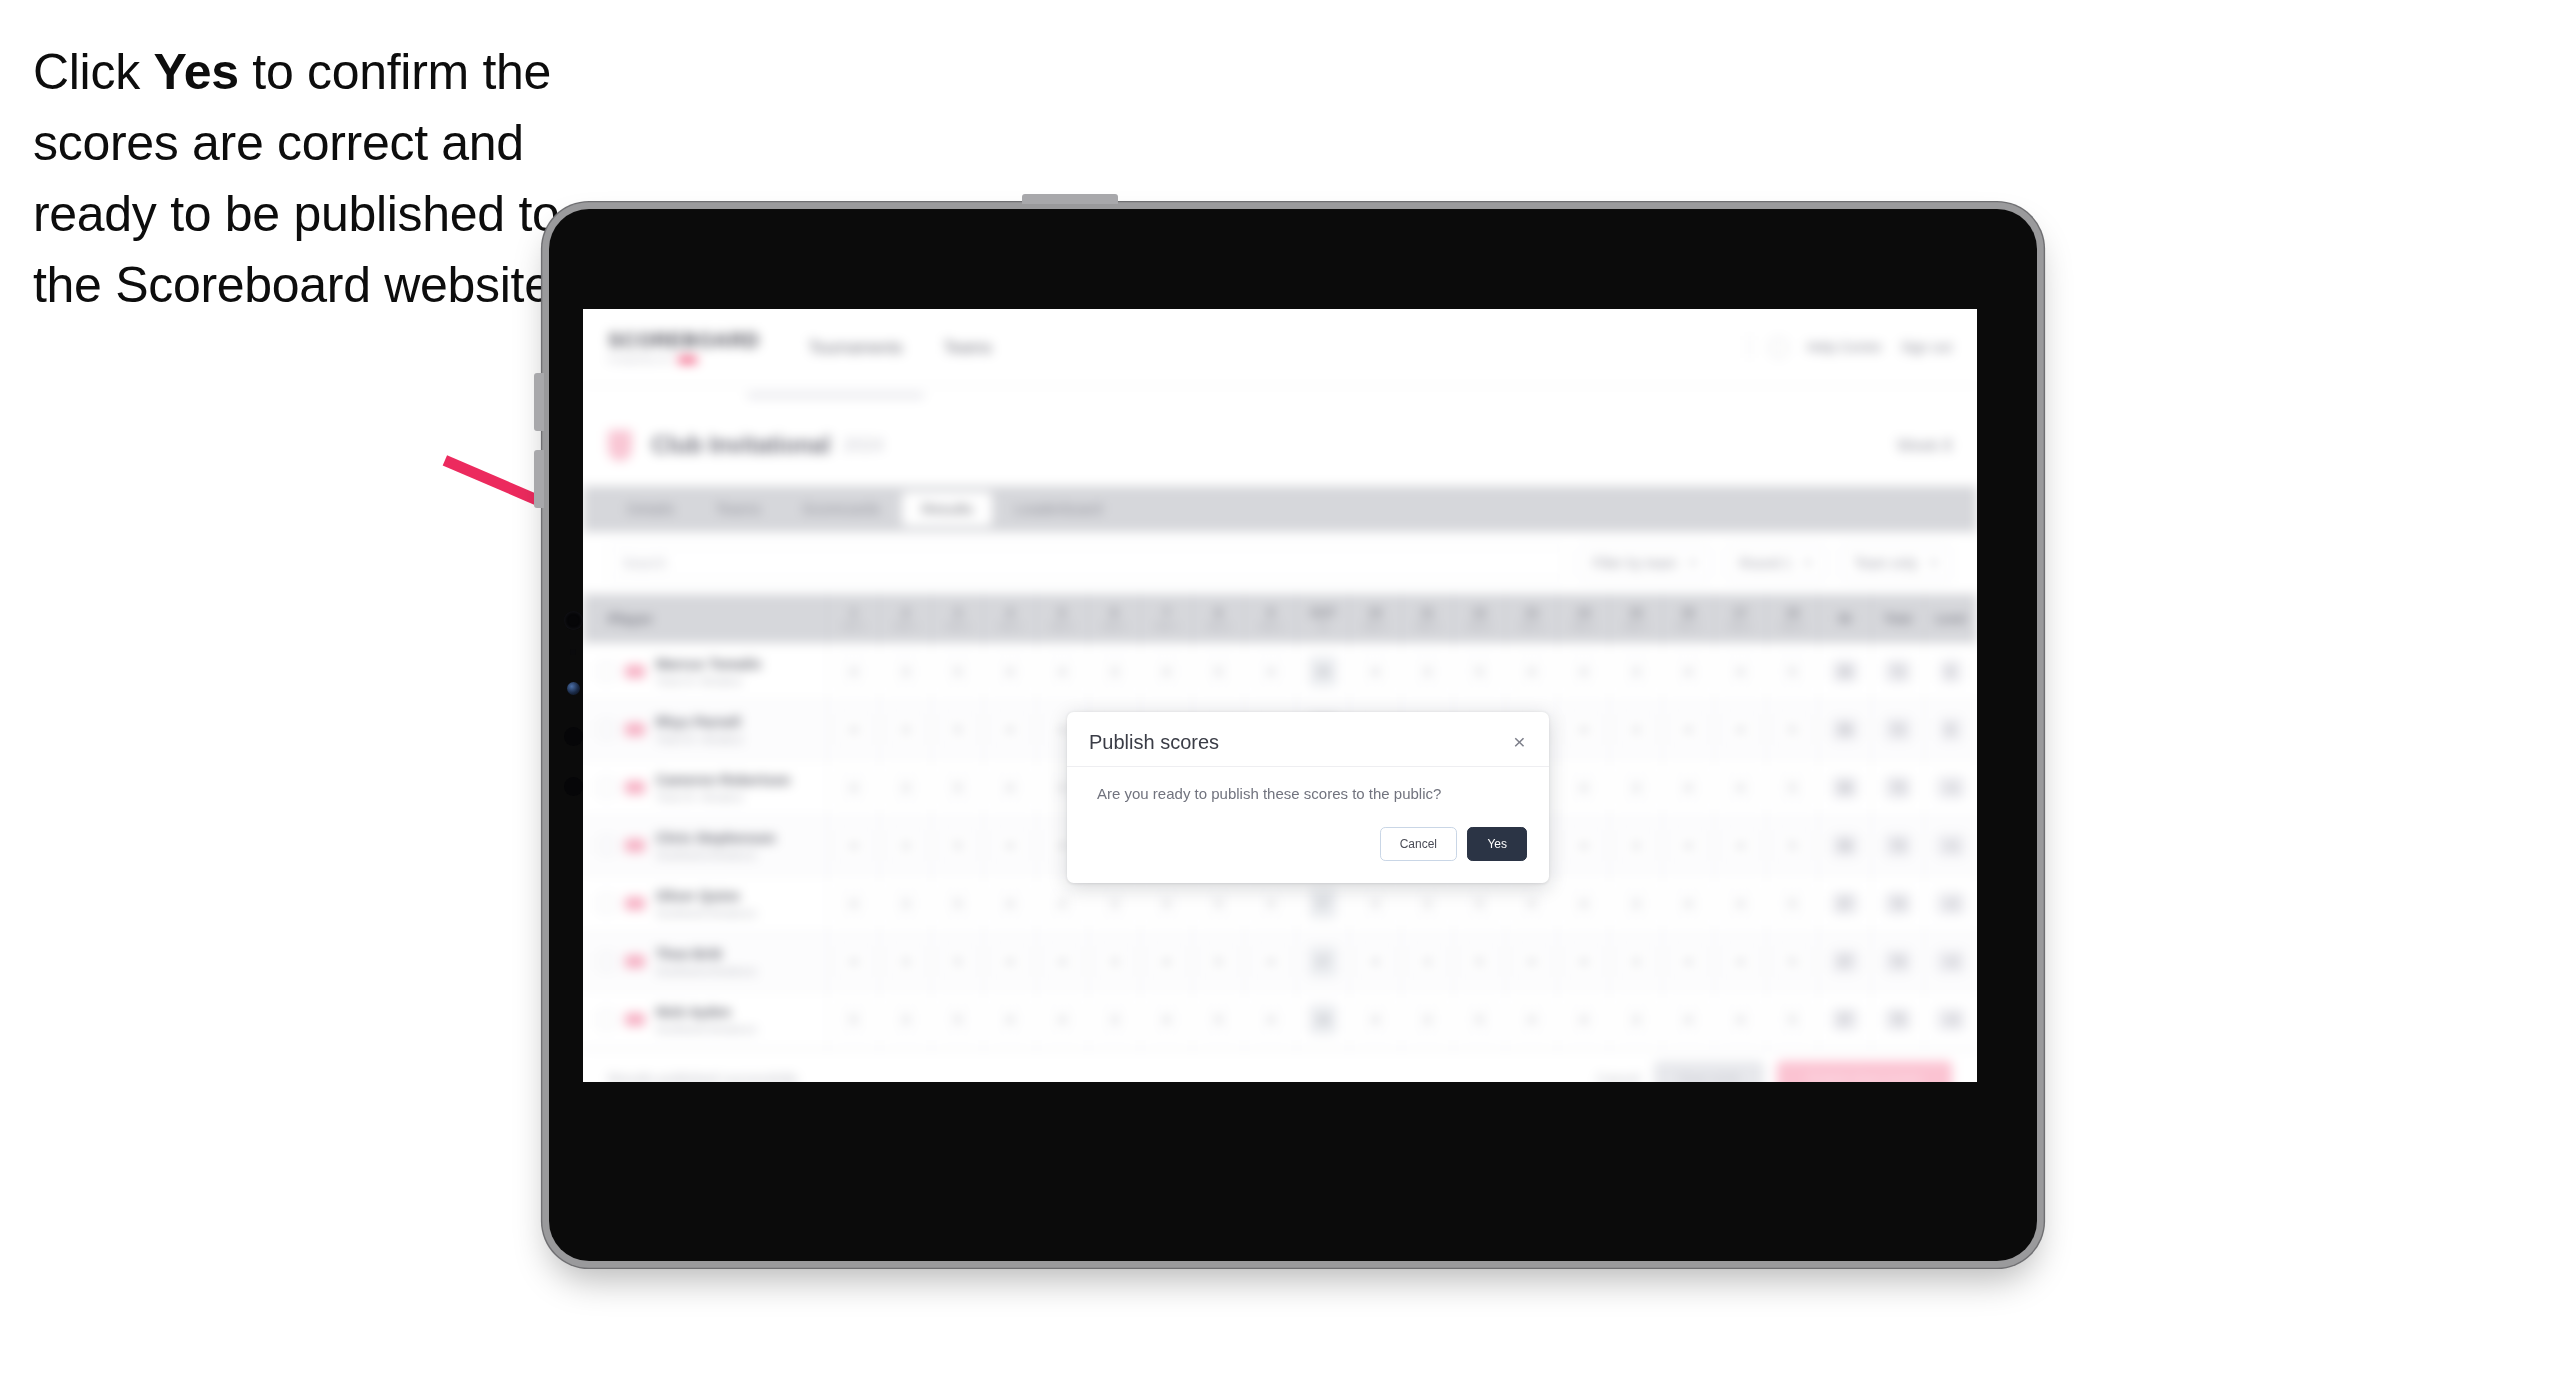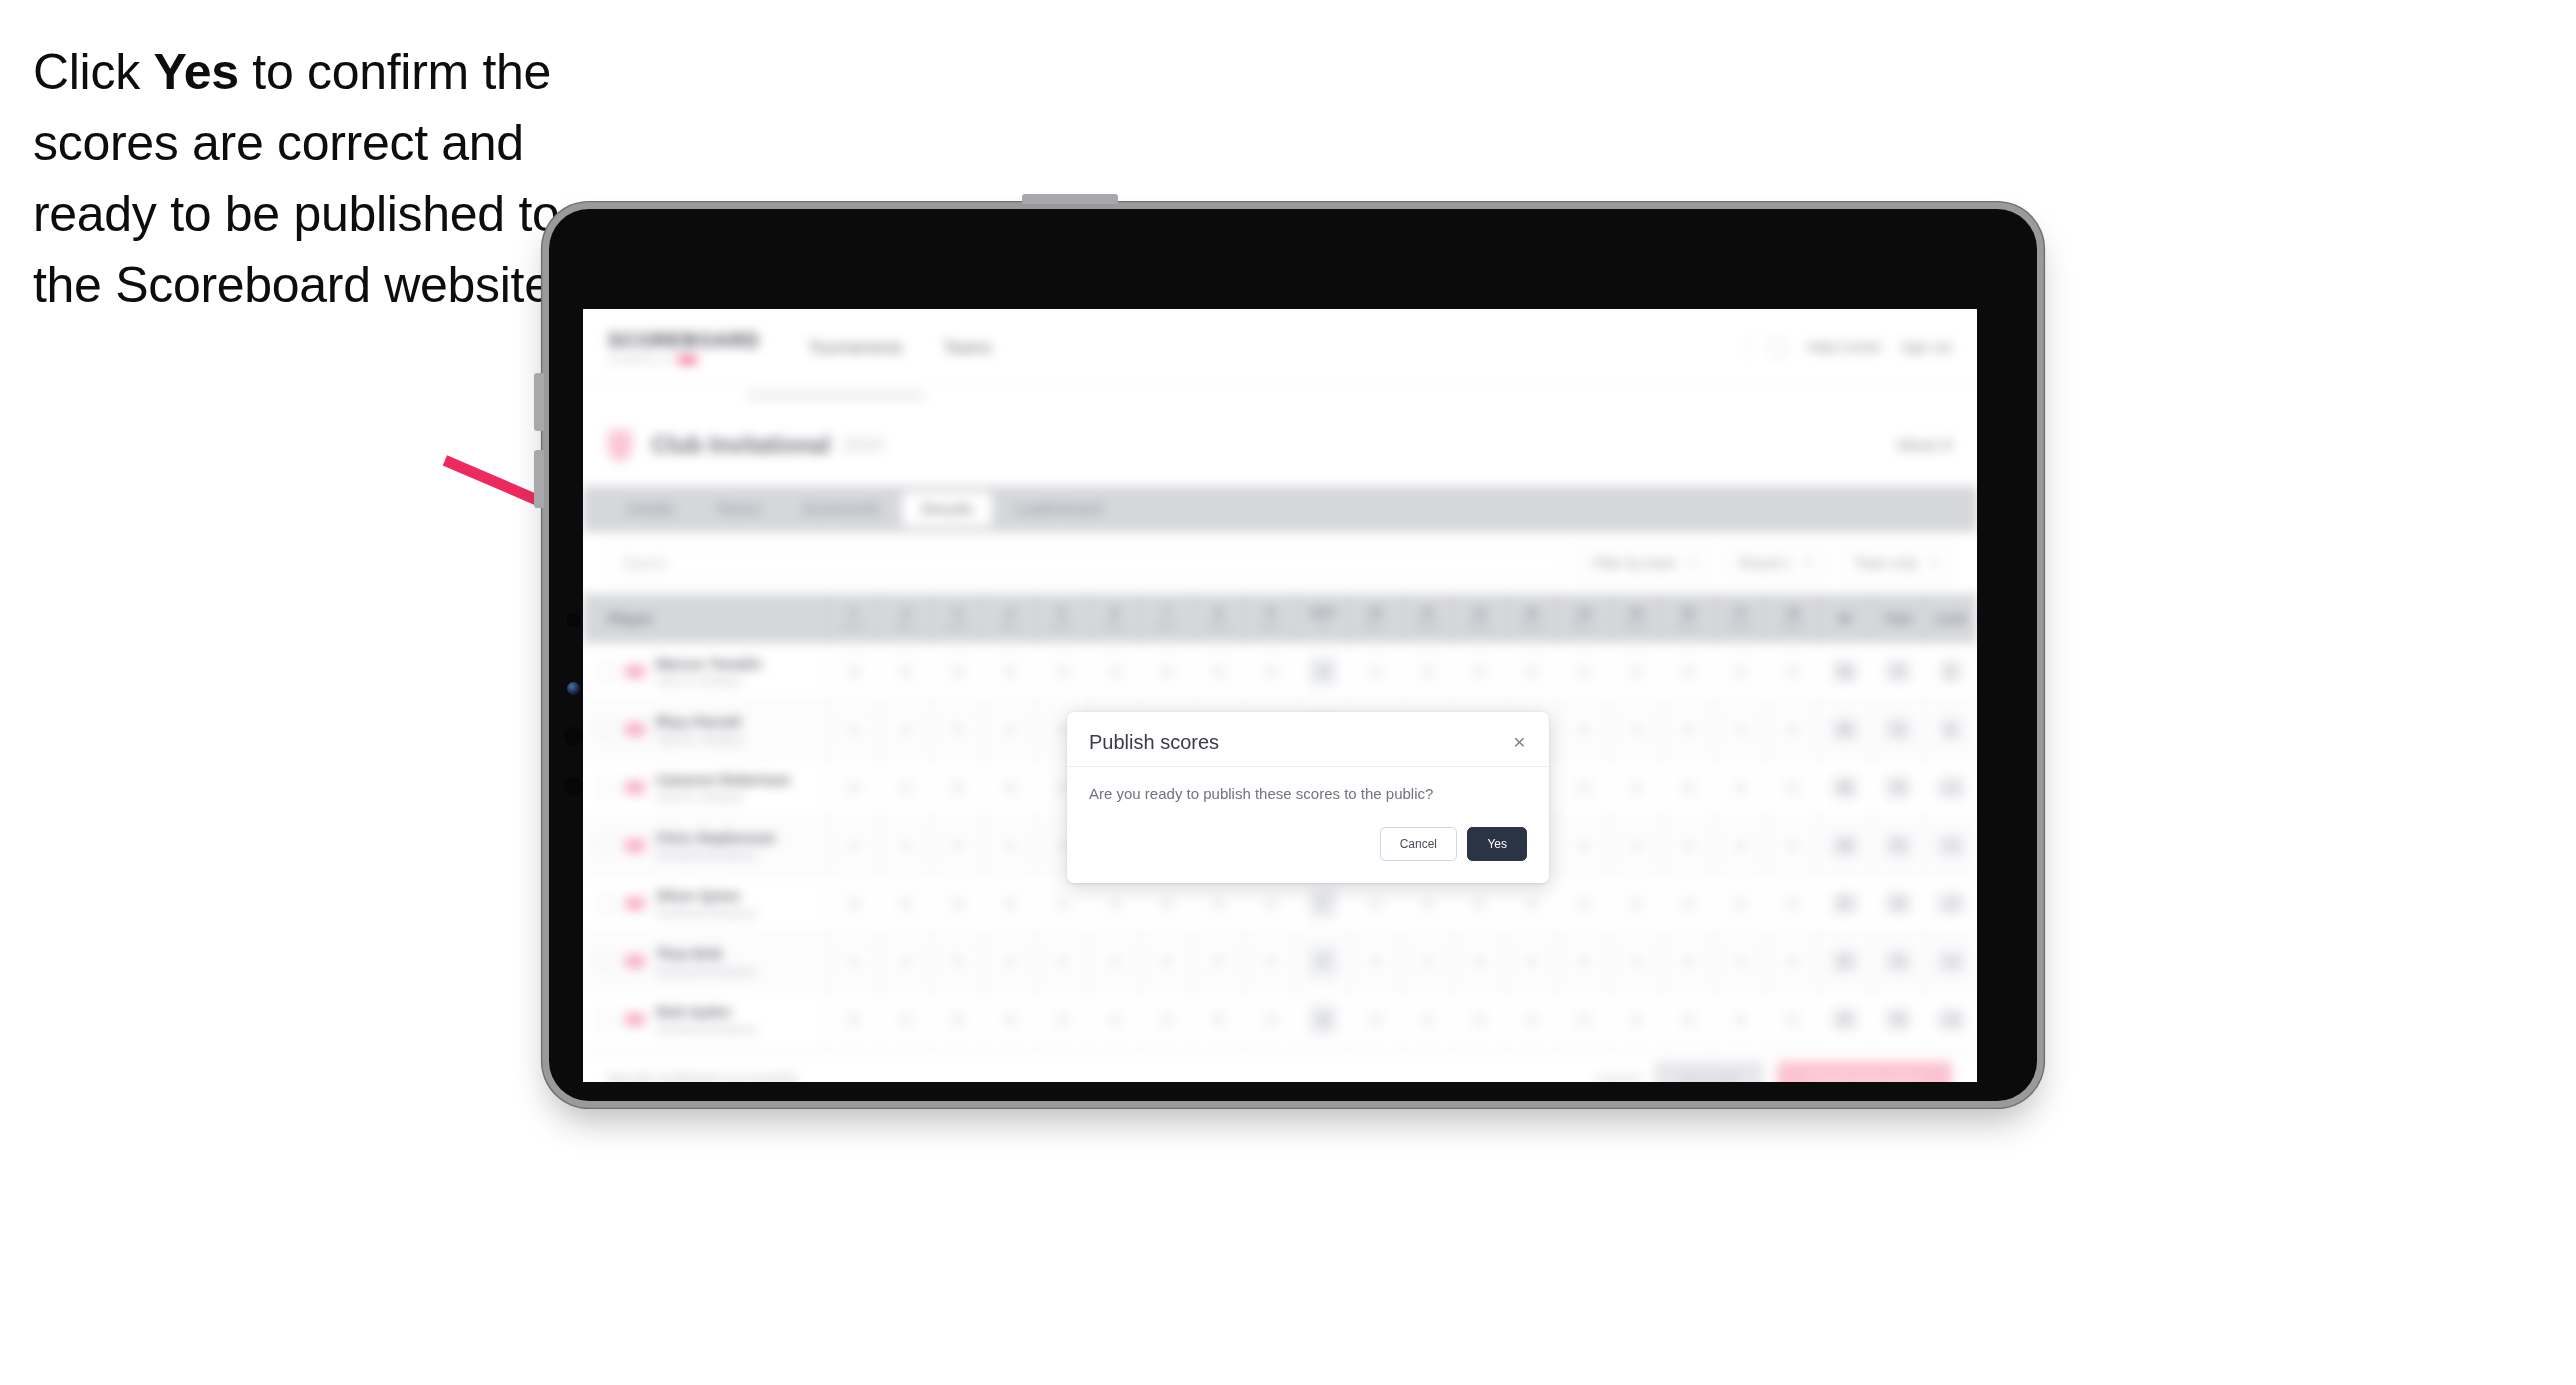--- a/index.html
+++ b/index.html
@@ -24,21 +24,21 @@
   
   #arrow-svg {
     position:absolute; left:436px; top:444px;
     width:592px; height:259px;
     overflow:visible; pointer-events:none;
   }
 
   
   #tablet {
     position:absolute; left:549px; top:209px;
-    width:1488px; height:892px;
+    width:1488px; height:1052px;
     background:#0b0b0b;
     border-radius:40px;
     box-shadow:
       0 0 0 6.7px #9a9a9c,
       0 0 0 8.1px #6f6f72,
       0 19px 35px rgba(0,0,0,0.28);
   }
   
   #btn-power {
     position:absolute; left:473px; top:-15px;
@@ -212,21 +212,21 @@
   .modal-head {
     display:flex; align-items:flex-start; justify-content:space-between;
     padding:19px 22px 12px 22px;
     border-bottom:0.7px solid #eeeef1;
   }
   .modal-title { font-size:20px; color:#3a3c46; }
   .modal-close {
     font-size:21px; line-height:1; color:#7d7f8a; cursor:pointer;
     padding:0 1.5px; font-family:"Liberation Sans", sans-serif; font-weight:300;
   }
-  .modal-body { padding:18px 22px 6px 22px; font-size:15px; color:#71737e; }
+  .modal-body { padding:18px 22px 6px 22px; font-size:15px; color:#71737e;margin-left:8px; }
   .modal-actions {
     display:flex; justify-content:flex-end; gap:10.4px;
     padding:19px 22px 22px 22px;
   }
   .mbtn {
     font-size:12px; border-radius:5.2px; padding:9px 19px; cursor:pointer;
     font-family:"Liberation Sans", sans-serif;
   }
   .mbtn-cancel { background:#fff; color:#4a4c57; border:0.7px solid #c9d6e6; }
   .mbtn-yes { background:#2b3445; color:#ffffff; border:0.7px solid #2b3445; }

